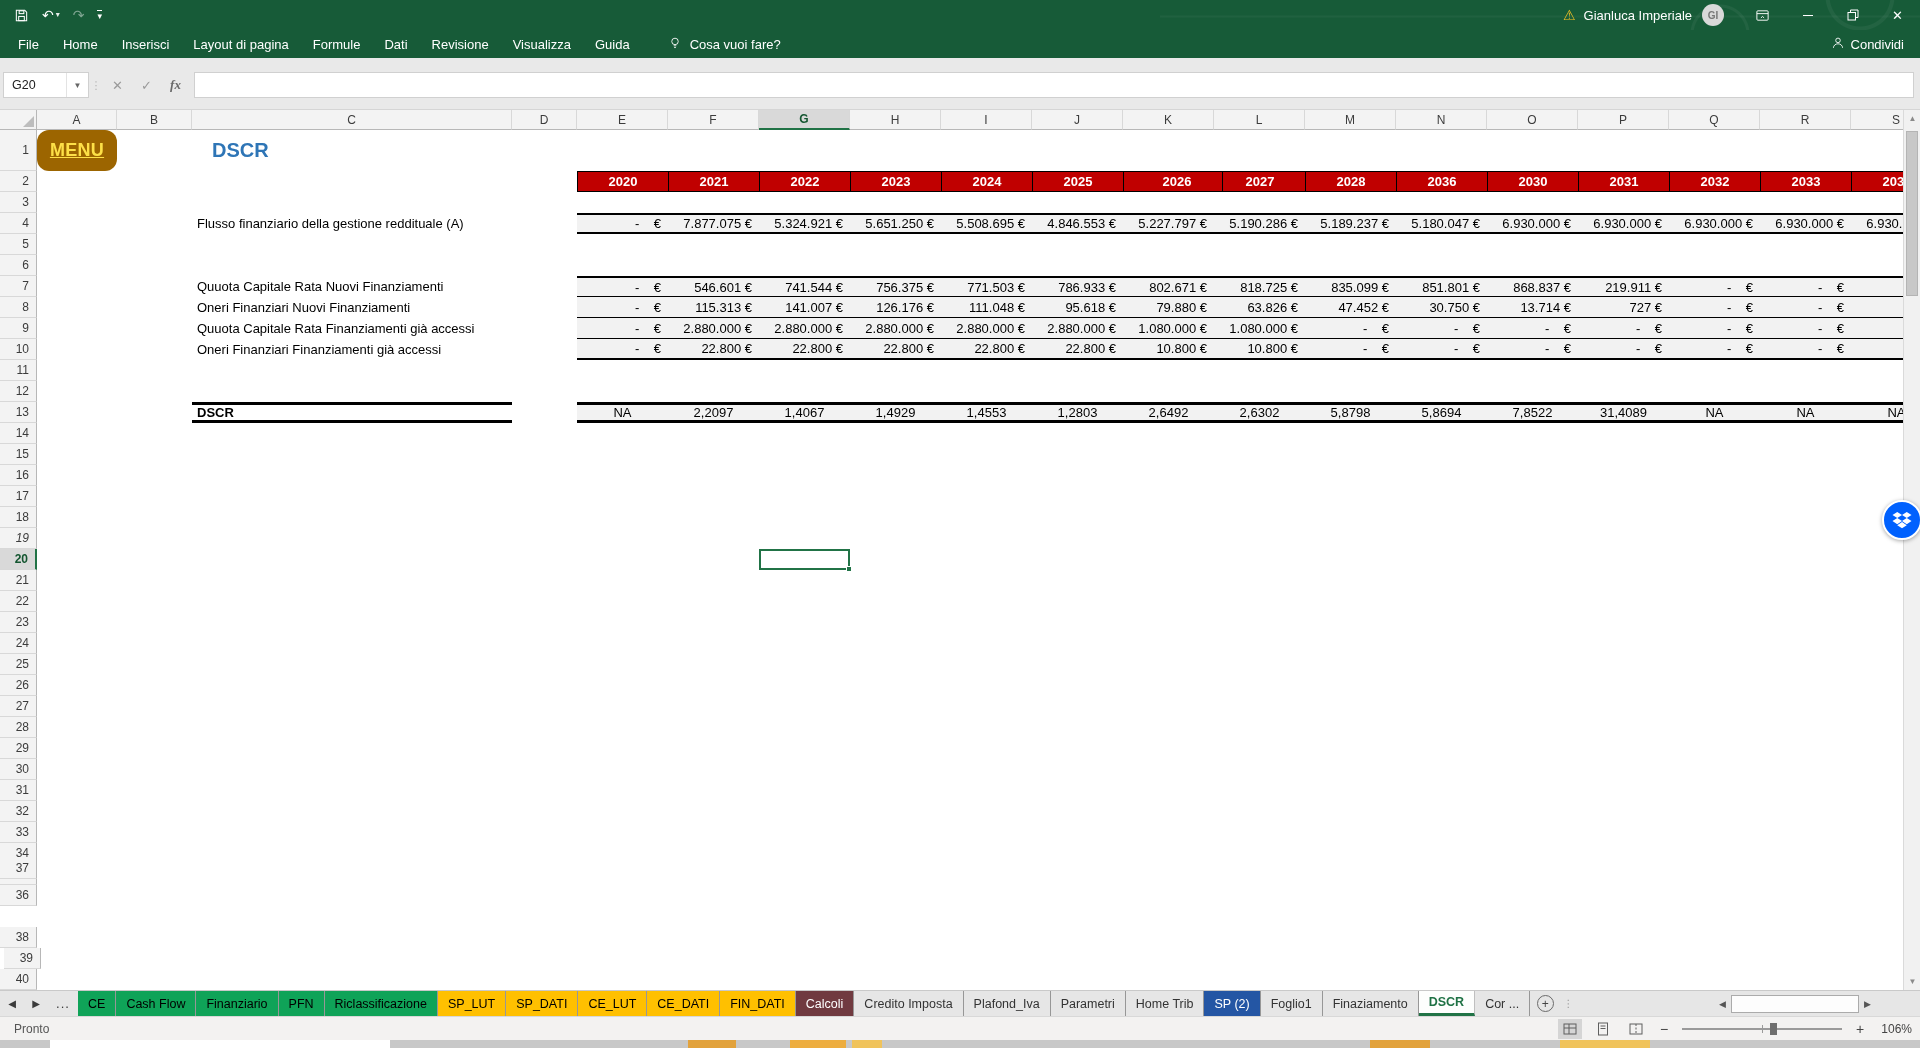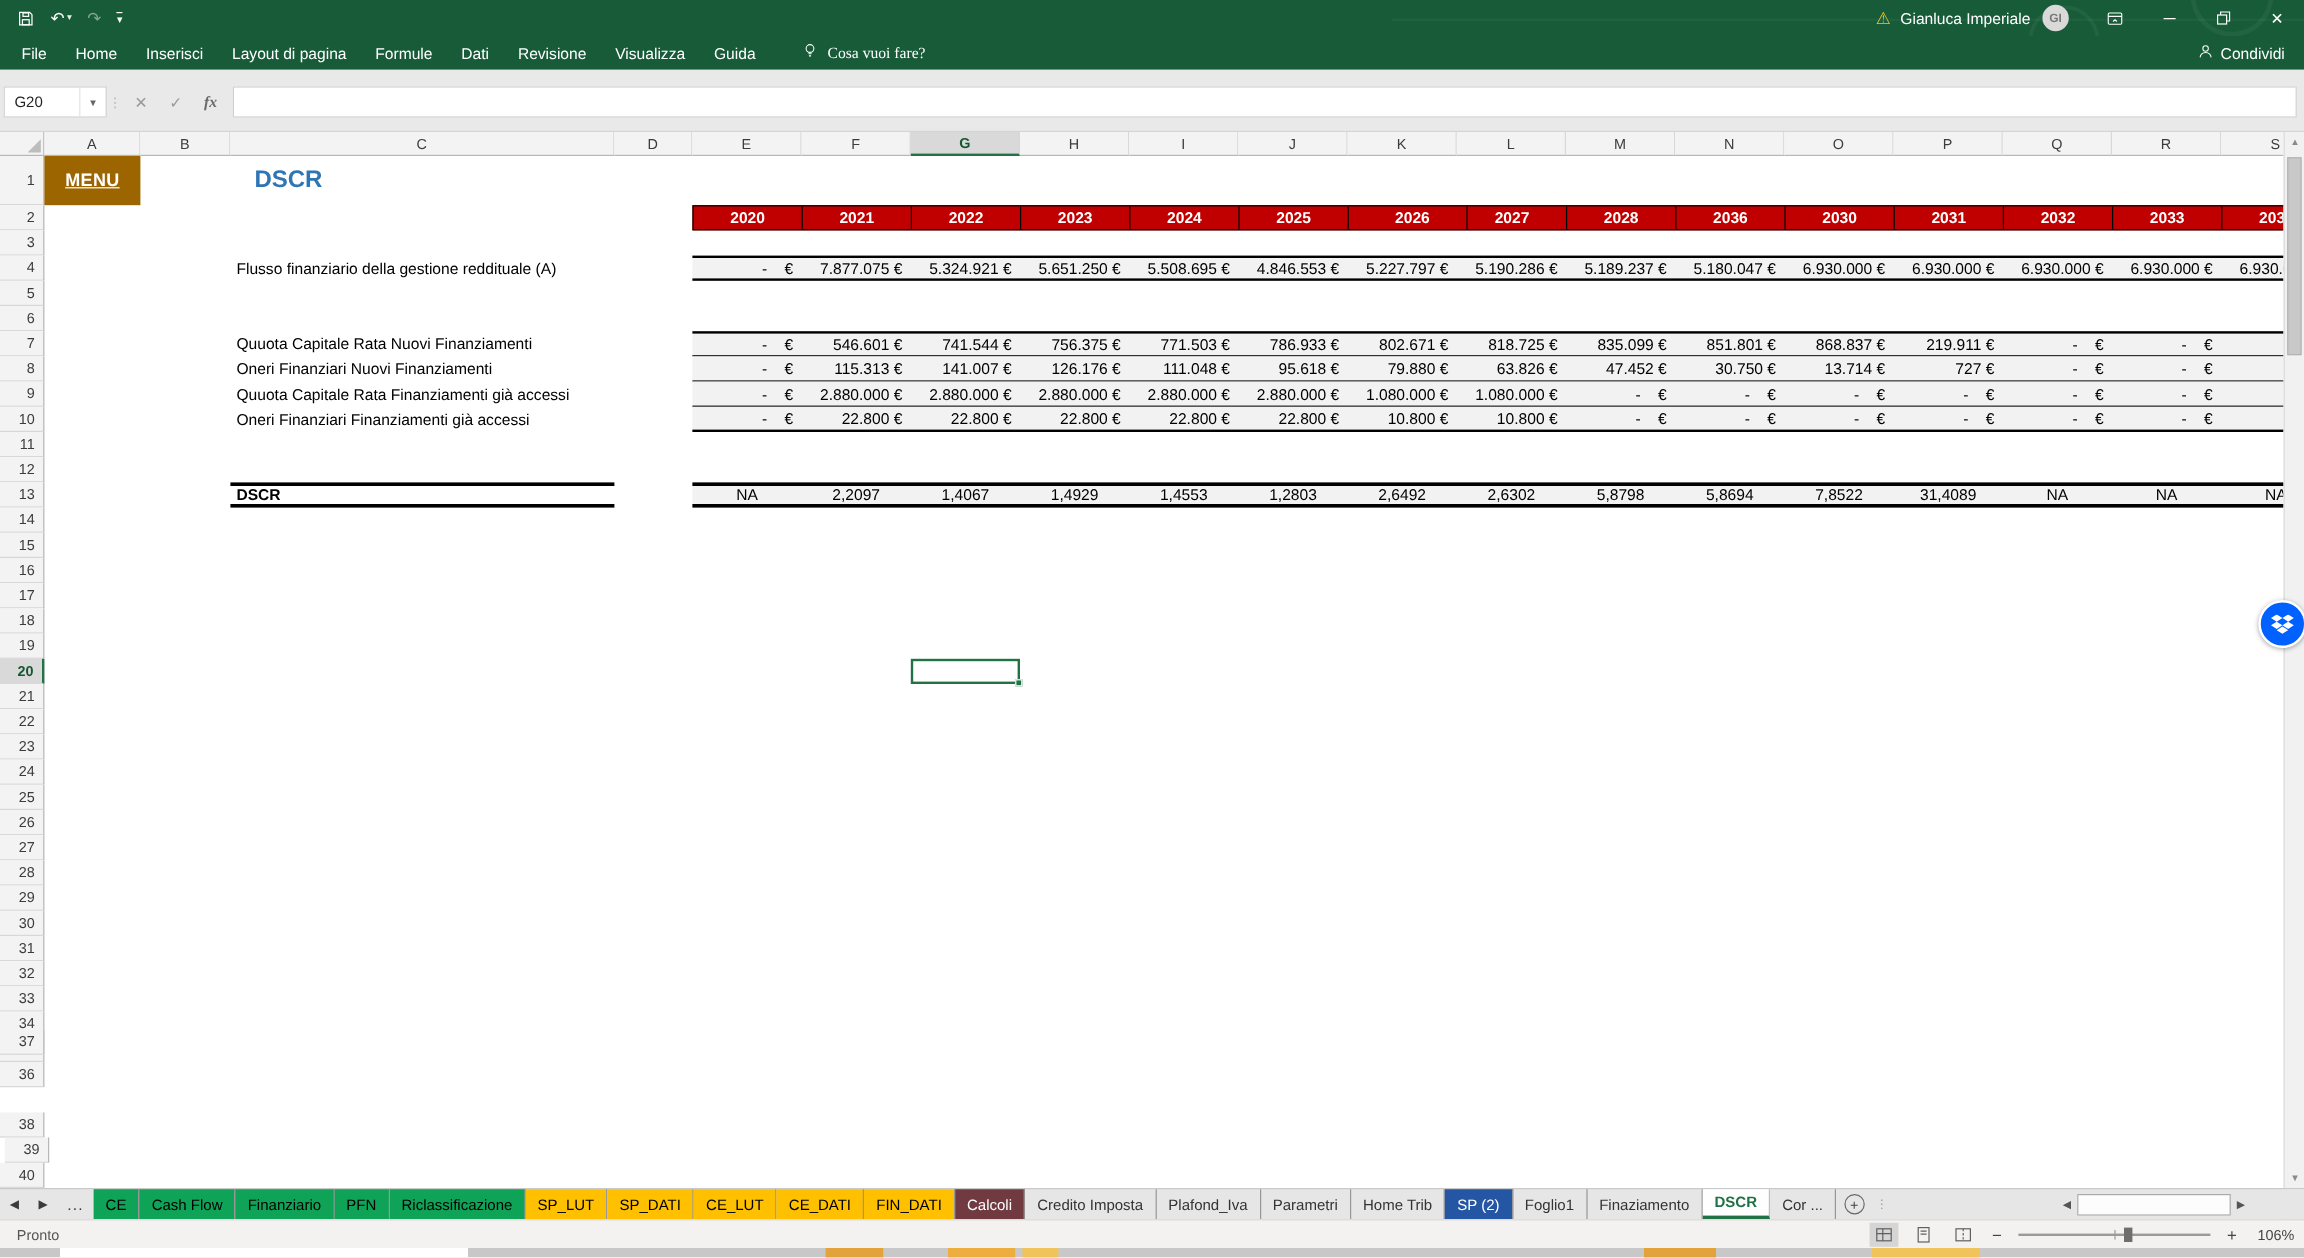--- a/index.html
+++ b/index.html
@@ -39,21 +39,21 @@
   .tb-avatar{width:22px;height:22px;border-radius:50%;background:#D9D9D9;color:#777;font-size:10px;font-weight:bold;
     display:flex;align-items:center;justify-content:center;margin-right:16px;}
   .winbtn{width:45px;height:30px;display:flex;align-items:center;justify-content:center;font-size:13px;color:#fff;}
   .winbtn svg{display:block;}
 
   
   .menubar{position:absolute;left:0;top:30px;width:1920px;height:28px;background:var(--titlebar-green);
     display:flex;align-items:center;color:#fff;z-index:29;}
   #ribbon-tabs{display:flex;align-items:center;height:100%;padding-left:6px;}
   .rtab{padding:0 12px;font-size:13px;height:100%;display:flex;align-items:center;cursor:default;}
-  .tellme{display:flex;align-items:center;gap:8px;margin-left:26px;font-size:13px;font-family:Liberation Serif, serif;}
+  .tellme{display:flex;align-items:center;gap:8px;margin-left:26px;font-size:13px;}
   .share{position:absolute;right:16px;display:flex;align-items:center;gap:6px;font-size:13px;}
 
   
   .fbar{position:absolute;left:0;top:58px;width:1920px;height:52px;background:#E9E9E9;z-index:28;
     border-bottom:1px solid #D5D5D5;}
   .fbar-row{position:absolute;left:3px;right:6px;top:14px;height:26px;display:flex;align-items:stretch;}
   .namebox{width:86px;background:#fff;border:1px solid #D0D0D0;display:flex;align-items:center;
     font-size:12.5px;color:#222;padding-left:8px;}
   .nb-caret{width:22px;border-left:1px solid #E3E3E3;margin-left:auto;align-self:stretch;display:flex;
     align-items:center;justify-content:center;font-size:8px;color:#666;}
@@ -66,22 +66,22 @@
   #sheet{position:absolute;left:0;top:110px;width:1903px;height:880px;background:#fff;overflow:hidden;z-index:5;}
   .hd{position:absolute;background:#F3F3F3;color:#3C3C3C;font-size:12px;display:flex;align-items:center;justify-content:center;
     border-right:1px solid #D8D8D8;border-bottom:1px solid #B7B7B7;}
   .hd.sel{background:#D9D9D9;border-bottom:2px solid var(--accent-green);color:#145630;font-weight:bold;}
   .rhd{position:absolute;background:#F3F3F3;color:#3C3C3C;font-size:12px;display:flex;align-items:center;justify-content:flex-end;
     padding-right:7px;border-bottom:1px solid #D8D8D8;border-right:1px solid #B7B7B7;}
   .rhd.sel{background:#D9D9D9;border-right:2px solid var(--accent-green);color:#145630;font-weight:bold;}
   .corner{position:absolute;left:0;top:0;width:37px;height:20px;background:#F3F3F3;border-right:1px solid #B7B7B7;border-bottom:1px solid #B7B7B7;}
   .corner i{position:absolute;right:2px;bottom:2px;width:0;height:0;border-left:11px solid transparent;border-bottom:11px solid #BDBDBD;}
   .cellabs{position:absolute;}
-  .menu-cell{background:var(--menu-cell-brown);color:#ffffff;font-weight:bold;font-size:15px;text-decoration:underline;
-    display:flex;align-items:center;justify-content:center;letter-spacing:.3px;}
+  .menu-cell{background:var(--menu-cell-brown);color:#fde047;font-weight:bold;font-size:18px;text-decoration:underline;
+    display:flex;align-items:center;justify-content:center;letter-spacing:.3px;border-radius:12px;}
   .sheet-title{color:var(--sheet-title-blue);font-weight:bold;font-size:20px;display:flex;align-items:center;padding-left:20px;}
   .band{position:absolute;background:var(--band-gray);}
   .band.years{background:var(--year-header-red);border:1px solid #000;}
   .band.thick{border-top:2px solid #000;border-bottom:2px solid #000;}
   .band.thin-top{border-top:2px solid #000;border-bottom:1px solid #000;}
   .band.thin{border-bottom:1px solid #000;}
   .band.thin-bottom{border-bottom:2px solid #000;}
   .band.dscr{border-top:3px solid #000;border-bottom:3px solid #000;}
   .cell{position:absolute;top:0;bottom:0;font-size:13px;color:#000;white-space:pre;display:flex;align-items:center;overflow:visible;}
   .cell.right{justify-content:flex-end;padding-right:7px;}
@@ -267,21 +267,21 @@
     <div class="rhd" style="left: 0px; top: 208px; width: 37px; height: 21px;">9</div>
     <div class="rhd" style="left: 0px; top: 229px; width: 37px; height: 21px;">10</div>
     <div class="rhd" style="left: 0px; top: 250px; width: 37px; height: 21px;">11</div>
     <div class="rhd" style="left: 0px; top: 271px; width: 37px; height: 21px;">12</div>
     <div class="rhd" style="left: 0px; top: 292px; width: 37px; height: 21px;">13</div>
     <div class="rhd" style="left: 0px; top: 313px; width: 37px; height: 21px;">14</div>
     <div class="rhd" style="left: 0px; top: 334px; width: 37px; height: 21px;">15</div>
     <div class="rhd" style="left: 0px; top: 355px; width: 37px; height: 21px;">16</div>
     <div class="rhd" style="left: 0px; top: 376px; width: 37px; height: 21px;">17</div>
     <div class="rhd" style="left: 0px; top: 397px; width: 37px; height: 21px;">18</div>
-    <div class="rhd" style="left: 0px; top: 418px; width: 37px; height: 21px;">19</div>
+    <div class="rhd" style="left: 0px; top: 418px; width: 37px; height: 21px; font-style: italic;">19</div>
     <div class="rhd sel" style="left: 0px; top: 439px; width: 37px; height: 21px;">20</div>
     <div class="rhd" style="left: 0px; top: 460px; width: 37px; height: 21px;">21</div>
     <div class="rhd" style="left: 0px; top: 481px; width: 37px; height: 21px;">22</div>
     <div class="rhd" style="left: 0px; top: 502px; width: 37px; height: 21px;">23</div>
     <div class="rhd" style="left: 0px; top: 523px; width: 37px; height: 21px;">24</div>
     <div class="rhd" style="left: 0px; top: 544px; width: 37px; height: 21px;">25</div>
     <div class="rhd" style="left: 0px; top: 565px; width: 37px; height: 21px;">26</div>
     <div class="rhd" style="left: 0px; top: 586px; width: 37px; height: 21px;">27</div>
     <div class="rhd" style="left: 0px; top: 607px; width: 37px; height: 21px;">28</div>
     <div class="rhd" style="left: 0px; top: 628px; width: 37px; height: 21px;">29</div>

